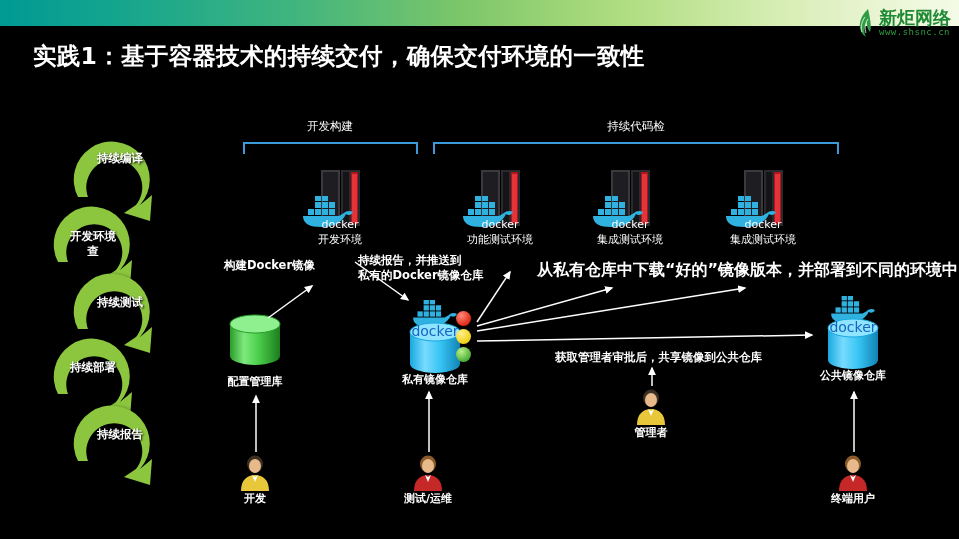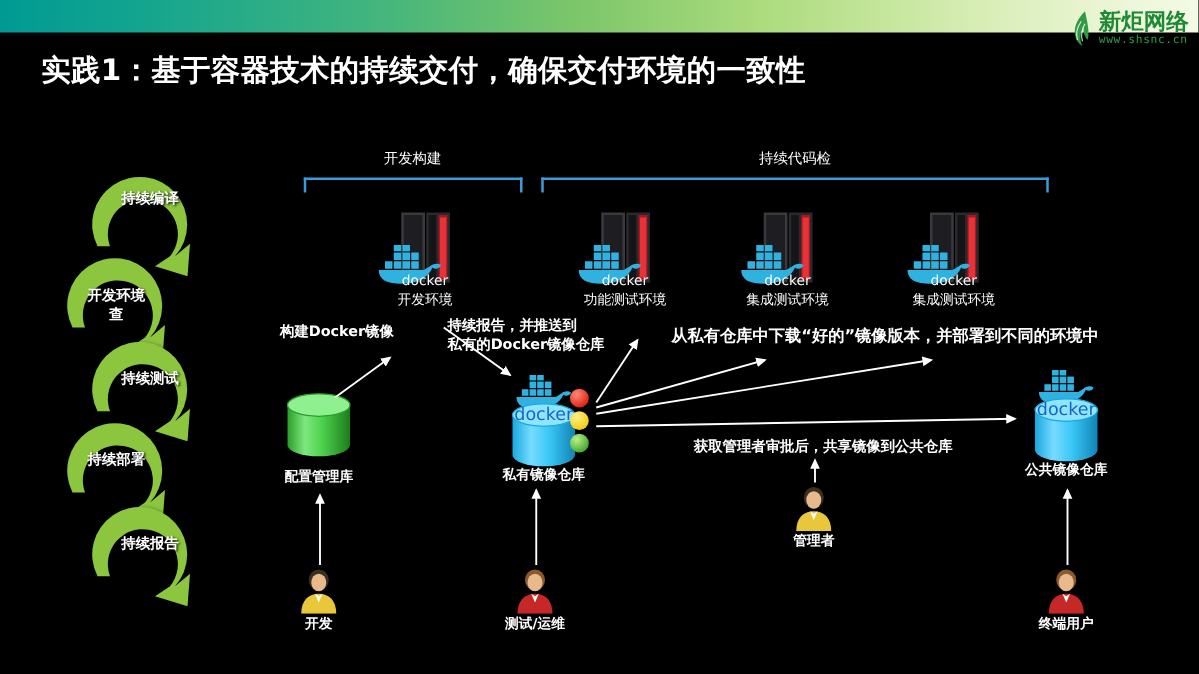--- a/index.html
+++ b/index.html
@@ -343,21 +343,21 @@
         <path d="M2 20 C2 28 9 31 20 31 C34 31 42 25 45 18 C47 20 51 19 52 16 C49 14 45 15 43 17 L38 20 L2 20 Z"></path>
       </g>
     </svg>
     <div class="docker-word" style="top:50px;">docker</div>
     <div class="env-name" style="top:64px;">集成测试环境</div>
   </div>
 
   <div class="lbl b" style="left:224px; top:258px; font-size:11.5px;">构建Docker镜像</div>
   <div class="lbl b" style="left:358px; top:253px; font-size:11.5px;">持续报告，并推送到</div>
   <div class="lbl b" style="left:358px; top:268px; font-size:11.5px;">私有的Docker镜像仓库</div>
-  <div class="lbl b" style="left:537px; top:260px; font-size:13px;">从私有仓库中下载“好的”镜像版本，并部署到不同的环境中</div>
+  <div class="lbl b" style="left:537px; top:260px; font-size:16px;">从私有仓库中下载“好的”镜像版本，并部署到不同的环境中</div>
   <div class="lbl b" style="left:555px; top:350px; font-size:11.5px;">获取管理者审批后，共享镜像到公共仓库</div>
 
   <div class="repo" style="left:224px; top:310px; width:66px; height:78px;">
     <svg width="62" height="62" viewBox="0 0 62 62">
       <defs>
         <linearGradient id="grnCyl" x1="0" y1="0" x2="1" y2="0">
           <stop offset="0%" stop-color="#2a9d2a"></stop>
           <stop offset="28%" stop-color="#7ee87e"></stop>
           <stop offset="55%" stop-color="#4ed24e"></stop>
           <stop offset="100%" stop-color="#1c7d1c"></stop>

